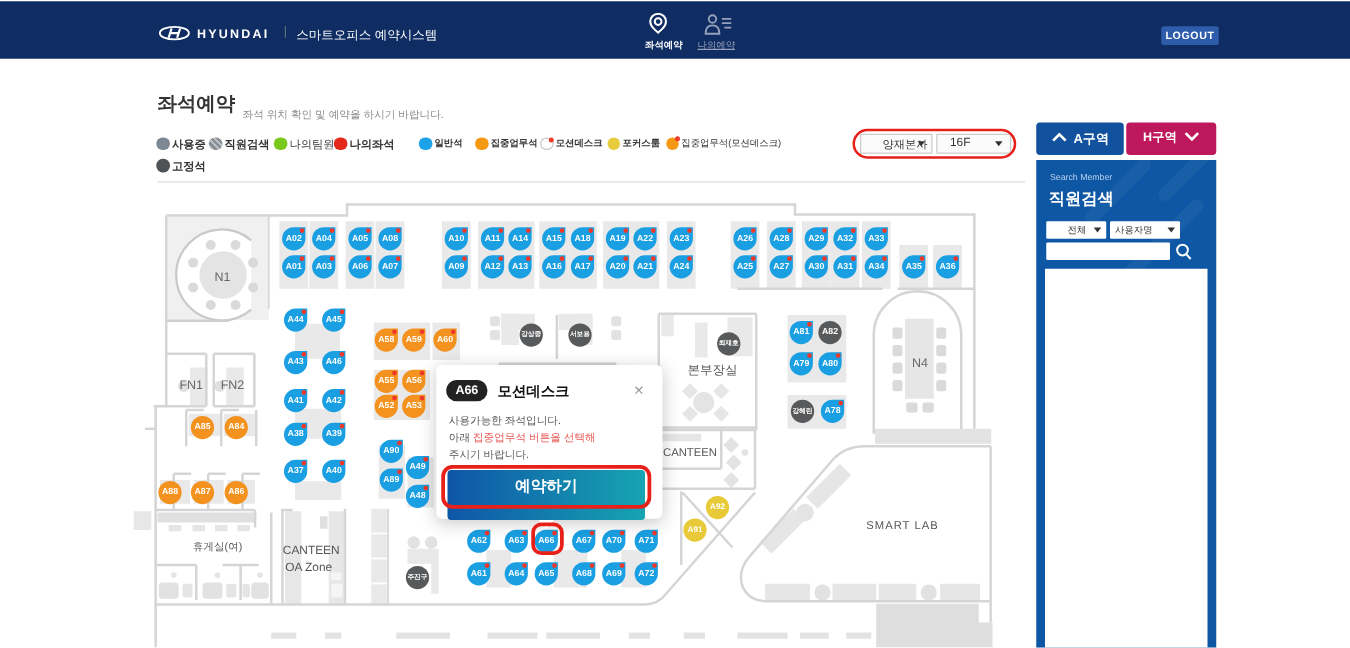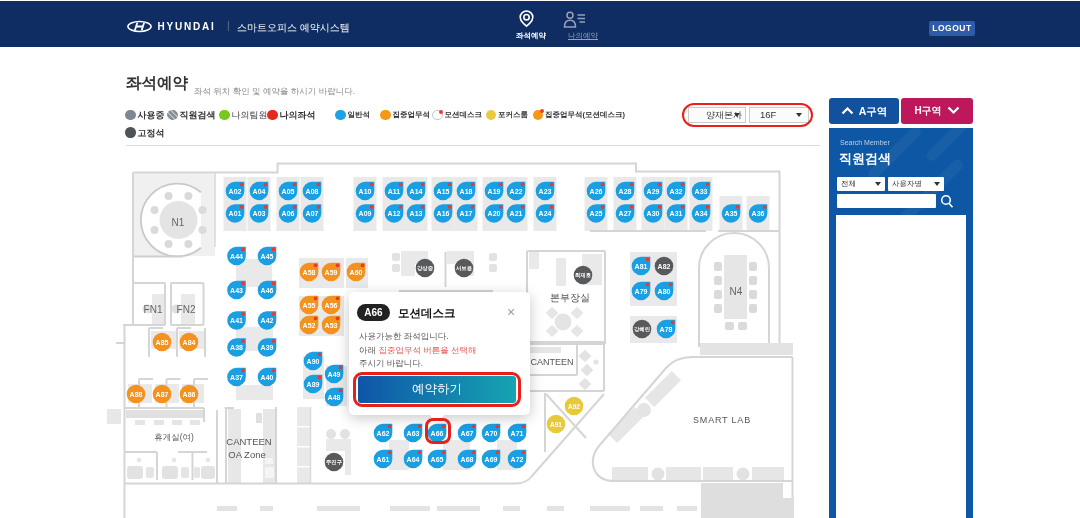--- a/index.html
+++ b/index.html
@@ -626,21 +626,21 @@
 <path d="M7.5,1 C4,1 1.2,3.8 1.2,7.2 C1.2,9.8 2.8,11.8 4.4,13.3 L7.5,16.2 L10.6,13.3 C12.2,11.8 13.8,9.8 13.8,7.2 C13.8,3.8 11,1 7.5,1 Z" fill="none" stroke="#fff" stroke-width="1.6"></path>
 <circle cx="7.5" cy="7.2" r="2.7" fill="none" stroke="#fff" stroke-width="1.6"></circle>
 </svg>
 <div class="abs" style="left:506px;top:31px;width:50px;text-align:center;color:#fff;font-size:7.5px;font-weight:bold;">좌석예약</div>
 
 <svg class="abs" style="left:563px;top:11px;" width="23" height="18" viewBox="0 0 23 18">
 <circle cx="7" cy="4.2" r="3" fill="none" stroke="#97a0ba" stroke-width="1.5"></circle>
 <path d="M1.5,16 C1.5,11.5 3.8,9.3 7,9.3 C10.2,9.3 12.5,11.5 12.5,16 Z" fill="none" stroke="#97a0ba" stroke-width="1.5"></path>
 <path d="M14.5,4 H22 M14.5,7.5 H22 M16.5,11 H22" stroke="#97a0ba" stroke-width="1.4"></path>
 </svg>
-<div class="abs" style="left:548px;top:31px;width:50px;text-align:right;color:#97a0ba;font-size:7.5px;text-decoration:underline;">나의예약</div>
+<div class="abs" style="left:548px;top:31px;width:50px;text-align:center;color:#97a0ba;font-size:7.5px;text-decoration:underline;">나의예약</div>
 
 <div class="abs" style="left:929px;top:21px;width:46px;height:15px;background:#2e5cab;border-radius:2px;color:#fff;font-size:8.5px;font-weight:bold;text-align:center;line-height:15px;letter-spacing:0.5px;">LOGOUT</div>
 
 <div class="abs" style="left:126px;top:73px;font-size:15.5px;font-weight:bold;color:#333;">좌석예약</div>
 
 <div class="abs" style="left:194px;top:62px;font-size:8.5px;color:#888;margin-top:24px;">좌석 위치 확인 및 예약을 하시기 바랍니다.</div>
 <div class="abs" style="left:125.3px;top:109.8px;width:10.4px;height:10.4px;border-radius:50%;background:#7e8894;"></div>
 <div class="abs" style="left:137.5px;top:109.4px;font-size:9px;font-weight:bold;color:#333;">사용중</div>
 <div class="abs" style="left:167.3px;top:109.8px;width:10.4px;height:10.4px;border-radius:50%;background:repeating-linear-gradient(45deg,#878d93 0 2px,#b9bec3 2px 3.5px);"></div>
 <div class="abs" style="left:179.5px;top:109.4px;font-size:9px;font-weight:bold;color:#333;">직원검색</div>
@@ -654,21 +654,21 @@
 <div class="abs" style="left:392.5px;top:110.3px;font-size:7.5px;font-weight:bold;color:#333;">집중업무석</div>
 <div class="abs" style="left:432.3px;top:109.8px;width:10.4px;height:10.4px;border-radius:50%;background:#fff;border:1px solid #c8c8c8;">
     <span style="position:absolute;right:-1px;top:-1px;width:4px;height:4px;border-radius:50%;background:#f03a2b;"></span>
   </div>
 <div class="abs" style="left:444.5px;top:110.3px;font-size:7.5px;font-weight:bold;color:#333;">모션데스크</div>
 <div class="abs" style="left:485.8px;top:109.8px;width:10.4px;height:10.4px;border-radius:50%;background:#e9cb3e;"></div>
 <div class="abs" style="left:498px;top:110.3px;font-size:7.5px;font-weight:bold;color:#333;">포커스룸</div>
 <div class="abs" style="left:532.8px;top:109.8px;width:10.4px;height:10.4px;border-radius:50%;background:#f59814;">
     <span style="position:absolute;right:-1px;top:-1px;width:4px;height:4px;border-radius:50%;background:#f03a2b;"></span>
   </div>
-<div class="abs" style="left:545px;top:110.3px;font-size:7.5px;font-weight:bold;color:#333;">집중업무석(모션데스크)</div>
+<div class="abs" style="left:545px;top:110.3px;font-size:7.5px;font-weight:normal;color:#333;">집중업무석(모션데스크)</div>
 <div class="abs" style="left:125.3px;top:127.3px;width:10.4px;height:10.4px;border-radius:50%;background:#4f5355;"></div>
 <div class="abs" style="left:137.5px;top:126.9px;font-size:9px;font-weight:bold;color:#333;">고정석</div>
 
 <div class="abs" style="left:126px;top:145px;width:694px;height:1px;background:#dcdcdc;"></div>
 
 <div class="abs" style="left:688px;top:107px;width:58px;height:16px;border:1px solid #ccc;background:#fbfbfb;font-size:9px;color:#333;line-height:14px;padding-left:17px;">양재본사<span style="position:absolute;right:5px;top:5px;width:0;height:0;border-left:3.5px solid transparent;border-right:3.5px solid transparent;border-top:4.5px solid #333;"></span></div>
 
 <div class="abs" style="left:749px;top:107px;width:60px;height:16px;border:1px solid #ccc;background:#fbfbfb;font-size:9.5px;color:#333;line-height:14px;padding-left:10px;">16F<span style="position:absolute;right:6px;top:5px;width:0;height:0;border-left:3.5px solid transparent;border-right:3.5px solid transparent;border-top:4.5px solid #333;"></span></div>
 
 <div class="abs" style="left:682px;top:103px;width:131px;height:24px;border:2.5px solid #e8201a;border-radius:12px;"></div>
@@ -678,21 +678,21 @@
 <div class="abs" style="left:430px;top:415px;width:0;height:0;border-left:7px solid transparent;border-right:7px solid transparent;border-top:8px solid #fff;"></div>
 
 <div class="abs" style="left:357px;top:304px;width:33px;height:17px;background:#222;border-radius:9px;color:#fff;font-size:10px;font-weight:bold;text-align:center;line-height:17px;">A66</div>
 
 <div class="abs" style="left:398px;top:306px;font-size:11.5px;font-weight:bold;color:#111;">모션데스크</div>
 
 <div class="abs" style="left:507px;top:304px;font-size:14px;color:#999;">×</div>
 
 <div class="abs" style="left:359px;top:330px;font-size:8.5px;color:#555;line-height:13.5px;">사용가능한 좌석입니다.<br>아래 <span style="color:#e85653;">집중업무석 버튼을 선택해</span><br>주시기 바랍니다.</div>
 
-<div class="abs" style="left:358px;top:376px;width:158px;height:27px;background:linear-gradient(90deg,#0f55a7,#16a4b2);border-radius:3px;color:#fff;font-size:12.5px;font-weight:normal;text-align:center;line-height:27px;">예약하기</div>
+<div class="abs" style="left:358px;top:376px;width:158px;height:40px;background:linear-gradient(90deg,#0f55a7,#16a4b2);border-radius:3px;color:#fff;font-size:12.5px;font-weight:bold;text-align:center;line-height:27px;">예약하기</div>
 
 <div class="abs" style="left:353px;top:372px;width:168px;height:35px;border:3px solid #e8201a;border-radius:9px;"></div>
 
 <div class="abs" style="left:424.5px;top:418px;width:26px;height:26px;border:3px solid #e8201a;border-radius:8px;"></div>
 
 <div class="abs" style="left:829px;top:98px;width:70px;height:26px;background:#11519e;border-radius:3px;color:#fff;font-size:10.5px;font-weight:bold;text-align:center;line-height:26px;"><svg width="13" height="8" viewBox="0 0 13 8" style="margin-right:5px;">
       <path d="M1.5,6.5 L6.5,1.5 L11.5,6.5" stroke="#fff" stroke-width="2.2" fill="none"></path>
     </svg>A구역</div>
 
 <div class="abs" style="left:901px;top:98px;width:72px;height:26px;background:#be185d;border-radius:3px;color:#fff;font-size:10px;font-weight:bold;text-align:center;line-height:26px;">H구역<svg width="13" height="8" viewBox="0 0 13 8" style="margin-left:5px;">
@@ -702,21 +702,21 @@
 <div class="abs" style="left:829px;top:128px;width:144px;height:390px;background:#0d57a4;overflow:hidden;">
 <div class="abs" style="left:60px;top:-10px;width:11px;height:70px;background:rgba(255,255,255,0.05);border-radius:7px;transform:rotate(45deg);"></div>
 <div class="abs" style="left:95px;top:20px;width:11px;height:90px;background:rgba(255,255,255,0.05);border-radius:7px;transform:rotate(45deg);"></div>
 <div class="abs" style="left:115px;top:-20px;width:11px;height:60px;background:rgba(255,255,255,0.05);border-radius:7px;transform:rotate(45deg);"></div>
 </div>
 
 <div class="abs" style="left:840px;top:139px;font-size:7px;color:#b9d2ec;">Search Member</div>
 
 <div class="abs" style="left:839px;top:150px;font-size:13px;font-weight:bold;color:#fff;">직원검색</div>
 
-<div class="abs" style="left:837px;top:177px;width:48px;height:14px;background:#fff;border-radius:1px;font-size:7.5px;color:#333;line-height:14px;padding-left:4px;">전체<span style="position:absolute;right:4px;top:5px;width:0;height:0;border-left:3px solid transparent;border-right:3px solid transparent;border-top:4px solid #333;"></span></div>
+<div class="abs" style="left:837px;top:177px;width:48px;height:14px;background:#fff;border-radius:1px;font-size:7.5px;color:#333;line-height:14px;padding-left:17px;">전체<span style="position:absolute;right:4px;top:5px;width:0;height:0;border-left:3px solid transparent;border-right:3px solid transparent;border-top:4px solid #333;"></span></div>
 
 <div class="abs" style="left:888px;top:177px;width:56px;height:14px;background:#fff;border-radius:1px;font-size:7.5px;color:#333;line-height:14px;padding-left:4px;">사용자명<span style="position:absolute;right:4px;top:5px;width:0;height:0;border-left:3px solid transparent;border-right:3px solid transparent;border-top:4px solid #333;"></span></div>
 
 <div class="abs" style="left:837px;top:194px;width:99px;height:14px;background:#fff;border-radius:1px;"></div>
 
 <svg class="abs" style="left:940px;top:194px;" width="14" height="15" viewBox="0 0 14 15">
 <circle cx="6" cy="6" r="4.3" fill="none" stroke="#fff" stroke-width="1.6"></circle>
 <path d="M9.2,9.5 L12.5,13.2" stroke="#fff" stroke-width="1.6"></path>
 </svg>
 

